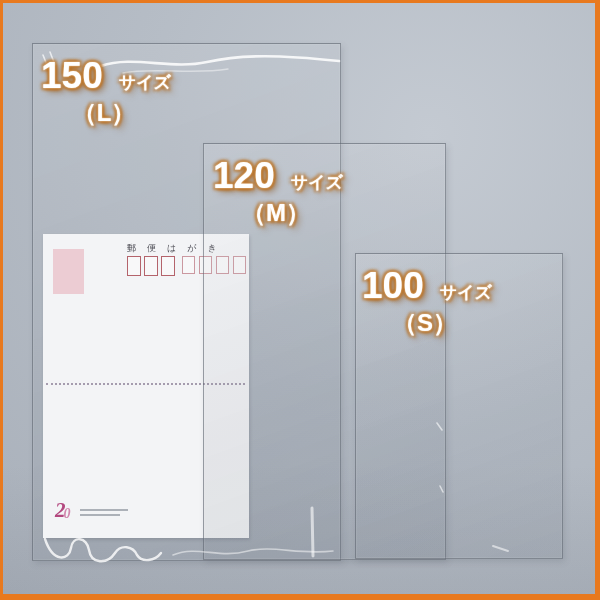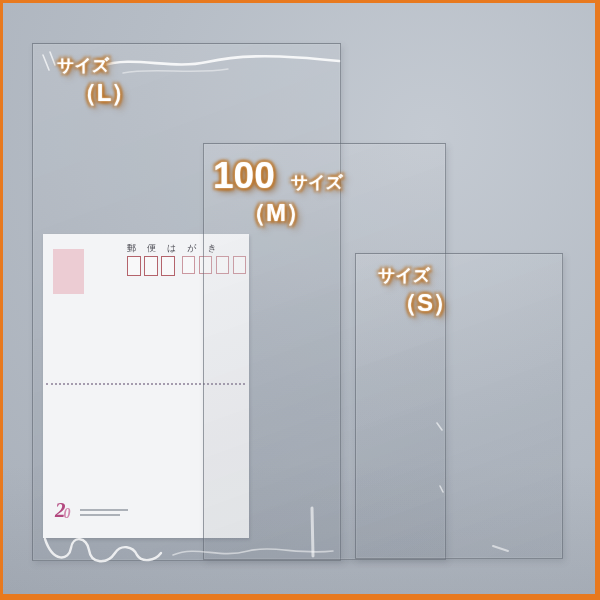--- a/index.html
+++ b/index.html
@@ -109,33 +109,35 @@
       <path d="M 42 536 C 50 560, 66 558, 68 545 C 70 532, 84 534, 86 547 C 88 561, 104 562, 112 550 C 118 541, 130 543, 134 552 C 139 560, 152 558, 158 550" stroke-width="2.4" opacity="0.8"></path>
       <path d="M 170 552 C 195 542, 215 556, 245 548 C 270 542, 295 552, 330 548" stroke-width="1.6" opacity="0.5"></path>
       <path d="M 309 505 L 310 553" stroke-width="3" opacity="0.6"></path>
       <path d="M 434 420 l 5 7 M 437 483 l 3 6" stroke-width="1.6" opacity="0.6"></path>
       <path d="M 490 543 l 15 5" stroke-width="2" opacity="0.55"></path>
     </g>
   </svg>
 
   <div class="size-label label-150">
     <div class="size-line1">
+      <span class="size-num">150</span>
       <span class="size-suffix">サイズ</span>
     </div>
     <div class="size-letter">（L）</div>
   </div>
 
   <div class="size-label label-120">
     <div class="size-line1">
-      <span class="size-num">100</span>
+      <span class="size-num">120</span>
       <span class="size-suffix">サイズ</span>
     </div>
     <div class="size-letter">（M）</div>
   </div>
 
   <div class="size-label label-100">
     <div class="size-line1">
+      <span class="size-num">100</span>
       <span class="size-suffix">サイズ</span>
     </div>
     <div class="size-letter">（S）</div>
   </div>
 
 </div>
 
 </body></html>

